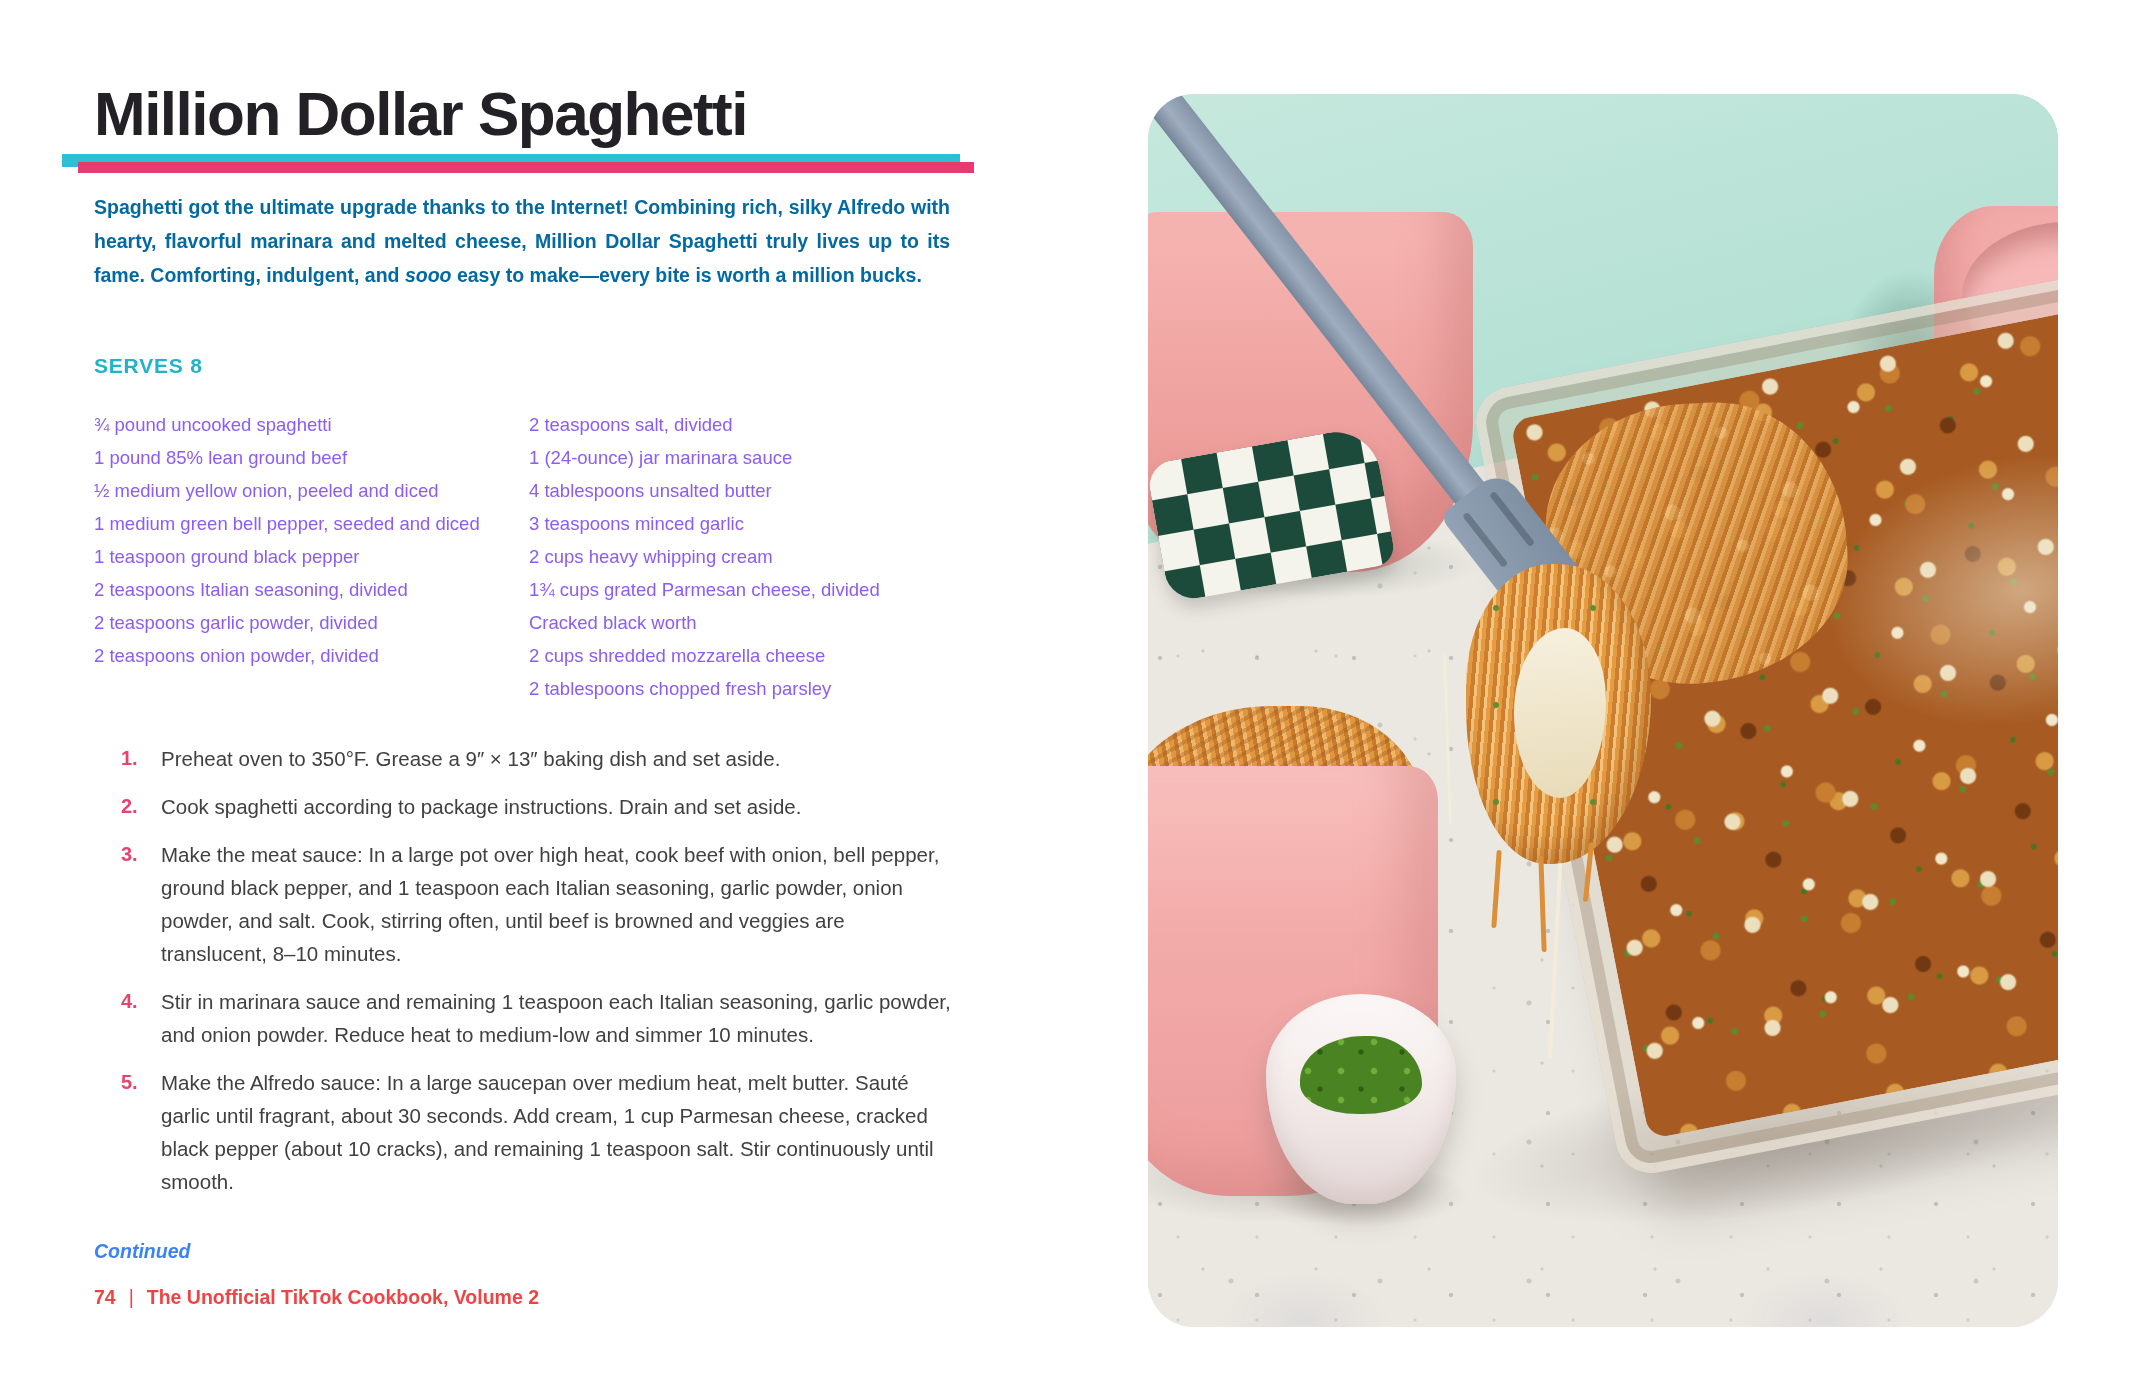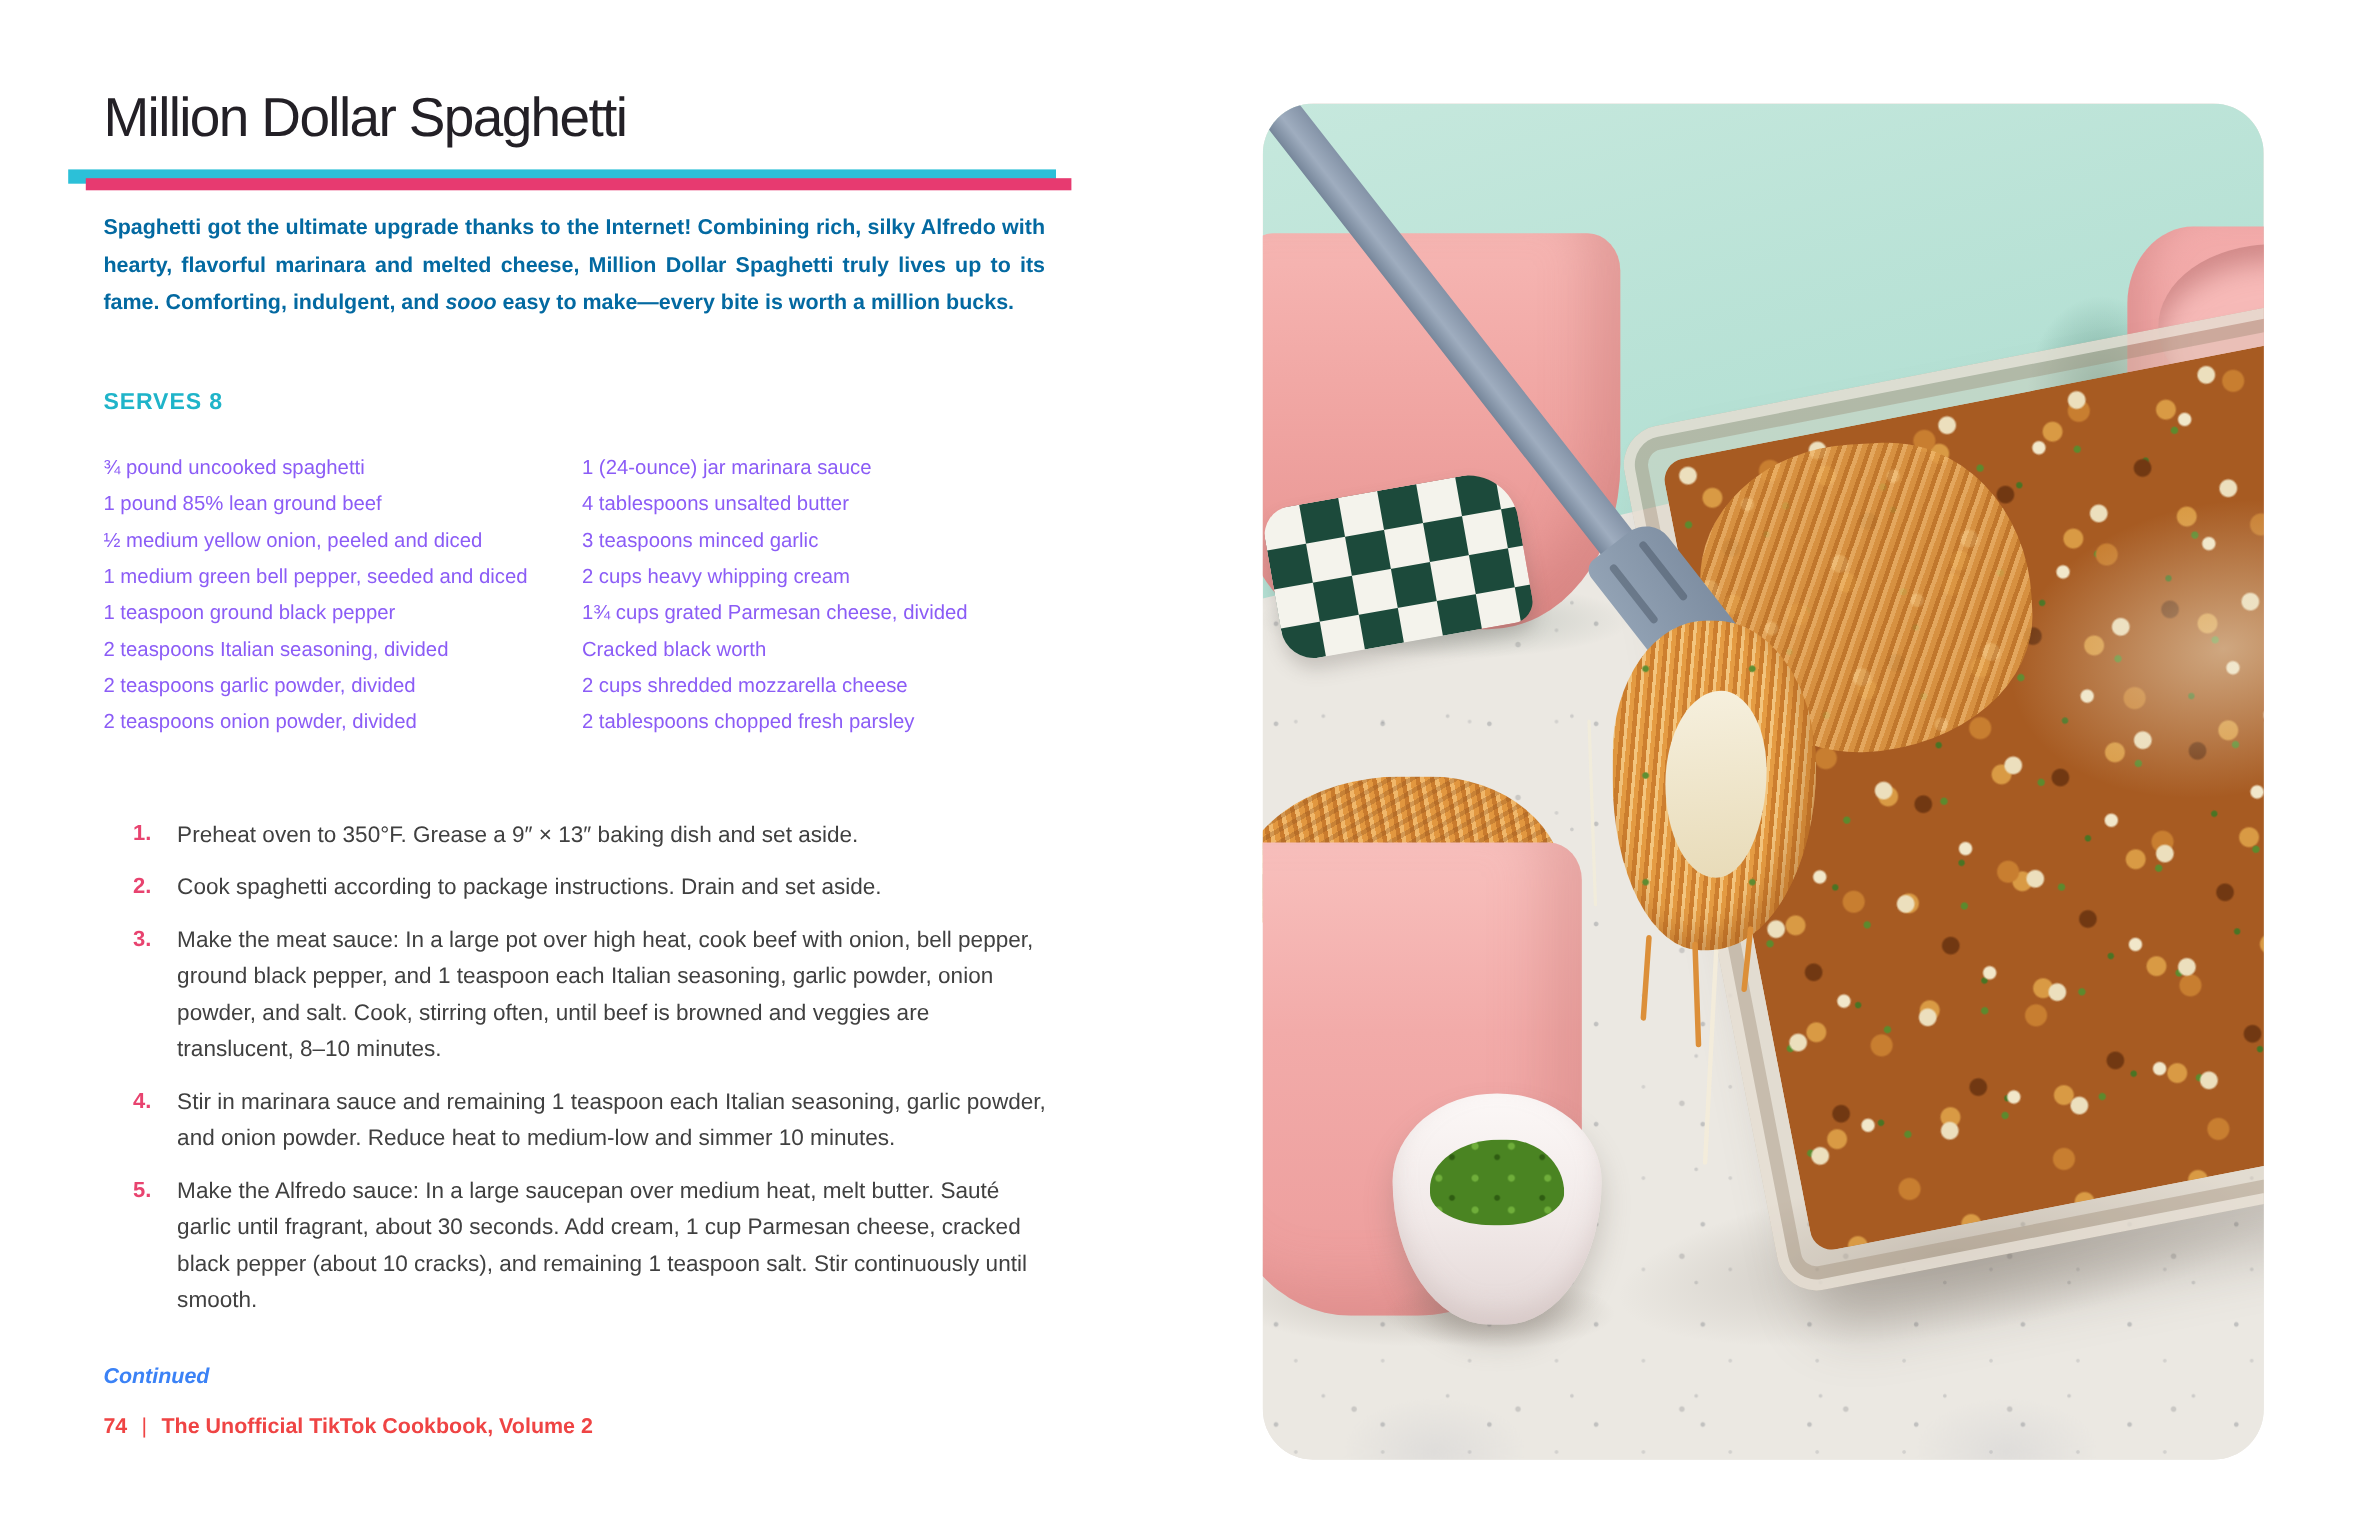--- a/index.html
+++ b/index.html
@@ -3,21 +3,21 @@
 <meta charset="utf-8">
 <style>
   html,body{margin:0;padding:0;}
   body{
     width:2156px;height:1400px;position:relative;overflow:hidden;
     background:#ffffff;font-family:"Liberation Sans", sans-serif;
   }
   
   .title{
     position:absolute;left:94px;top:78px;margin:0;
-    font-size:50px;font-weight:400;letter-spacing:-1.5px;color:#232026;
+    font-size:62px;font-weight:700;letter-spacing:-1.5px;color:#232026;
   }
   .rule{position:absolute;left:62px;top:154px;width:915px;height:22px;}
   .rule .teal{position:absolute;left:0;top:0;width:898px;height:13px;background:#2cc0d8;}
   .rule .pink{position:absolute;left:16px;top:8px;width:896px;height:11px;background:#e73a70;}
   .intro{
     position:absolute;left:94px;top:190px;width:856px;margin:0;
     font-size:19.5px;font-weight:700;line-height:34px;color:#0369a1;
     text-align:justify;
   }
   .intro em{font-style:italic;}
@@ -206,20 +206,21 @@
   <div class="ing-item">1 pound 85% lean ground beef</div>
   <div class="ing-item">½ medium yellow onion, peeled and diced</div>
   <div class="ing-item">1 medium green bell pepper, seeded and diced</div>
   <div class="ing-item">1 teaspoon ground black pepper</div>
   <div class="ing-item">2 teaspoons Italian seasoning, divided</div>
   <div class="ing-item">2 teaspoons garlic powder, divided</div>
   <div class="ing-item">2 teaspoons onion powder, divided</div>
 </div>
 
 <div class="ing-col ing-col2">
+  <div class="ing-item">2 teaspoons salt, divided</div>
   <div class="ing-item">1 (24-ounce) jar marinara sauce</div>
   <div class="ing-item">4 tablespoons unsalted butter</div>
   <div class="ing-item">3 teaspoons minced garlic</div>
   <div class="ing-item">2 cups heavy whipping cream</div>
   <div class="ing-item">1¾ cups grated Parmesan cheese, divided</div>
   <div class="ing-item">Cracked black worth</div>
   <div class="ing-item">2 cups shredded mozzarella cheese</div>
   <div class="ing-item">2 tablespoons chopped fresh parsley</div>
 </div>
 

